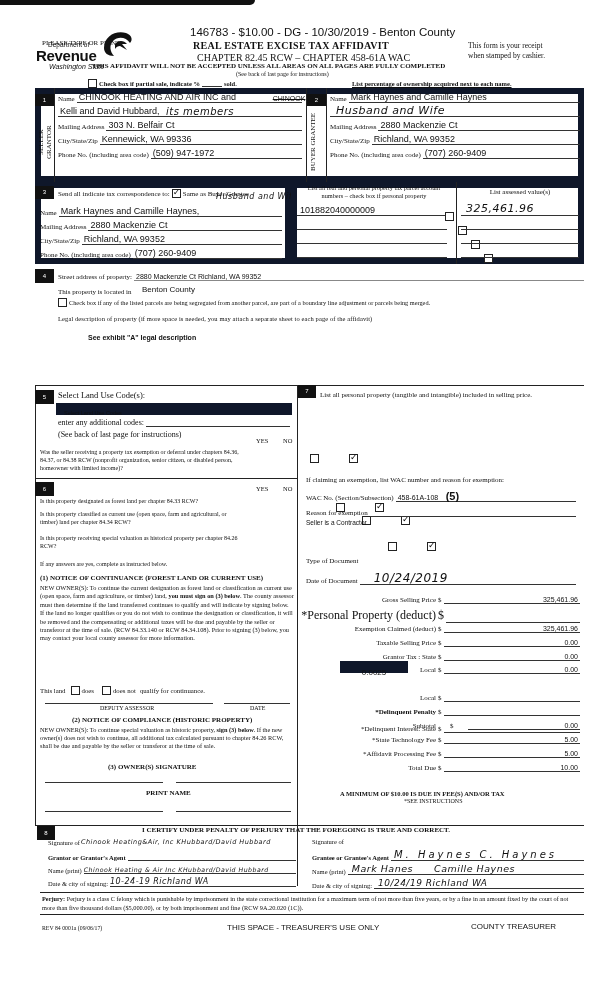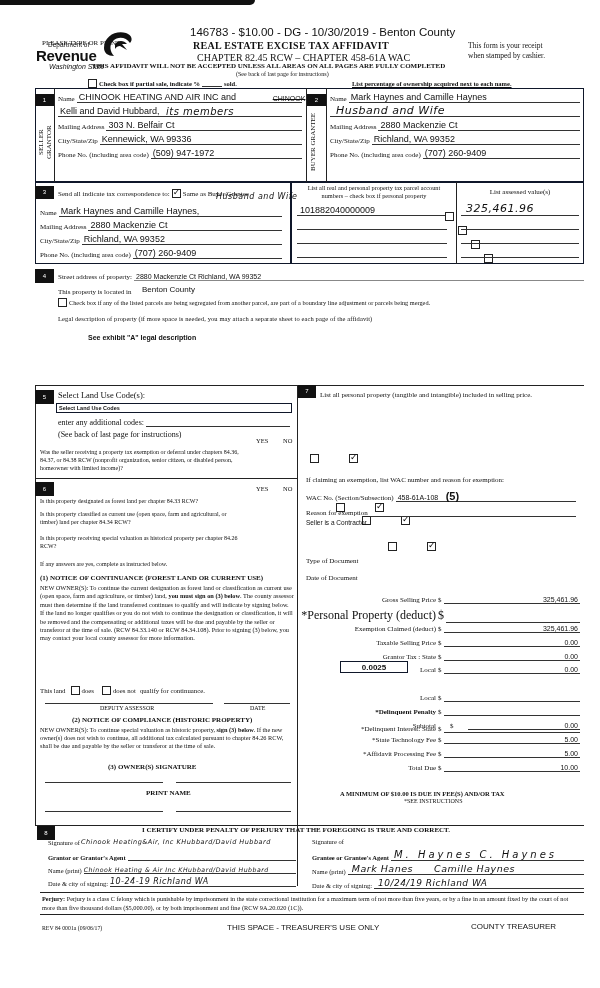--- a/index.html
+++ b/index.html
@@ -7,21 +7,21 @@
   body { position: relative; font-family: "Liberation Serif", serif; color: #111; }
   .abs { position: absolute; }
   .sans { font-family: "Liberation Sans", sans-serif; }
   .hand { font-family: "DejaVu Sans", sans-serif; font-style: italic; letter-spacing: 0.5px; }
   .topbar { left: 0; top: 0; width: 255px; height: 5px; background: #111; border-radius: 0 0 40px 0; }
   .num { display: inline-block; background: #111; color: #fff; font-size: 6px; text-align: center; font-family: "Liberation Sans", sans-serif; }
   .cb { display: inline-block; width: 9px; height: 9px; border: 1px solid #222; background: #fff; position: relative; vertical-align: middle; }
   .cb.checked::after { content: "✓"; position: absolute; left: 0; top: -3px; font-size: 9px; line-height: 11px; }
   .lbl { font-size: 7px; }
   .val { font-family: "Liberation Sans", sans-serif; font-size: 9px; }
-  .box { border: 1px solid #0f172a; font-weight: bold; }
+  .box { border: 6px solid #0f172a; }
   .vlabel { writing-mode: vertical-rl; transform: rotate(180deg); font-size: 7px; text-align: center; line-height: 8px; }
   .row { position: absolute; display: flex; align-items: flex-end; white-space: nowrap; }
   .fill { flex: 1; border-bottom: 1px solid #333; margin-left: 2px; height: 11px; position: relative; }
   .fill span { position: absolute; left: 2px; bottom: 0; }
   .money { position: absolute; right: 2px; bottom: 0; font-family: "Liberation Sans", sans-serif; font-size: 7px; }
   .small { font-size: 6.5px; line-height: 8.5px; }
 </style>
 </head>
 <body>
 
@@ -297,20 +297,23 @@
   <span>Reason for exemption</span>
   <div class="fill"></div>
 </div>
 <div class="abs sans" style="left:306px;top:519px;font-size:6.5px;">Seller is a Contractor</div>
 
 <div class="row" style="left:306px;top:557px;width:270px;font-size:7px;">
   <span>Type of Document</span>
 </div>
 <div class="row" style="left:306px;top:574px;width:270px;font-size:7px;">
   <span>Date of Document</span>
+  <div class="fill">
+      <span class="hand" style="left:14px;font-size:12px;bottom:-1px;">10/24/2019</span>
+    </div>
 </div>
 
 
 <div class="abs" style="left:300px;top:593px;width:280px;">
   <div class="row" style="left:0;top:0;width:280px;font-size:7px;">
       <span style="width:136px;text-align:right;">Gross Selling Price</span>
       <span style="margin-left:2px;">$</span>
       <div class="fill">
         <span class="money" style="left:auto;">325,461.96</span>
       </div>

